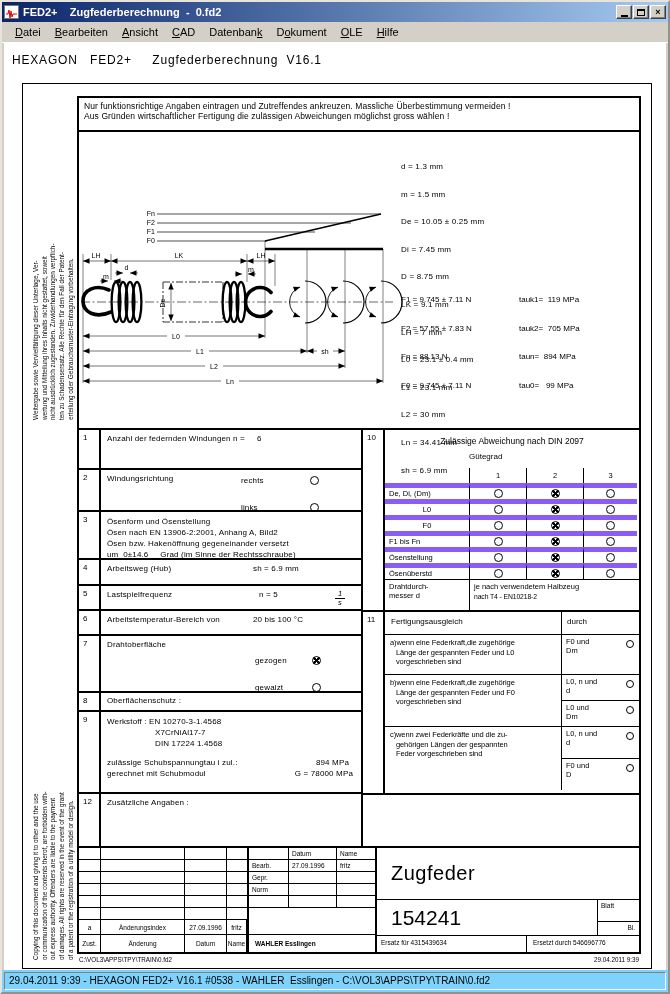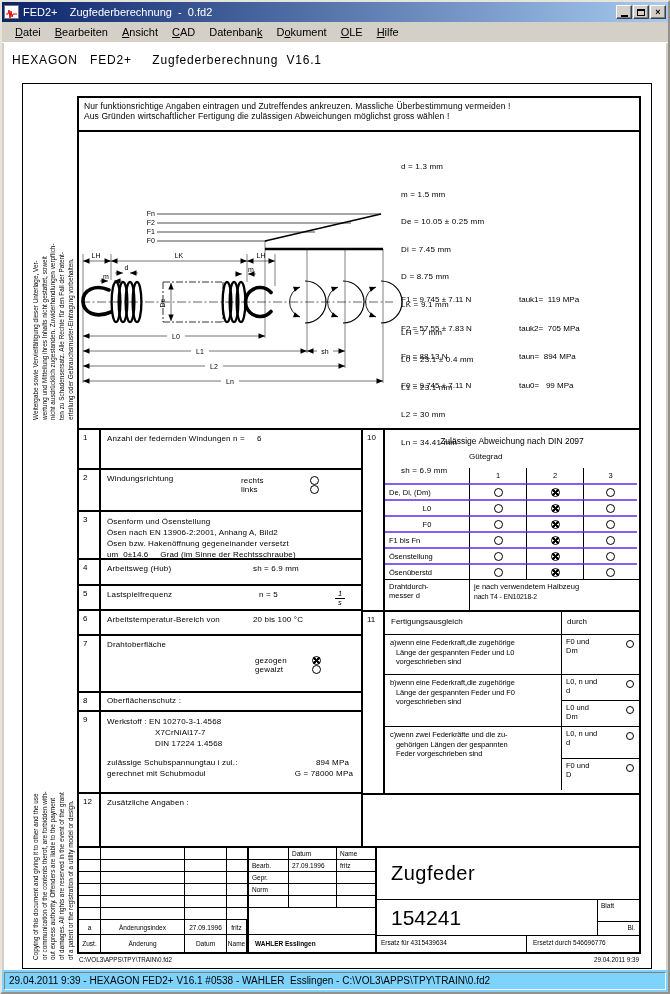--- a/index.html
+++ b/index.html
@@ -1,21 +1,21 @@
 <!DOCTYPE html>
 <html><head>
 <meta charset="utf-8">
 <style>
   *{box-sizing:border-box;margin:0;padding:0}
   body{width:670px;height:994px;font-family:"Liberation Sans",sans-serif;background:#808080}
   .window{width:670px;height:994px;background:#d4d0c8;border:2px outset #e8e4dc;display:flex;flex-direction:column}
   
   .titlebar{height:20px;background:linear-gradient(90deg,#0a246a,#a6caf0);display:flex;align-items:center;padding:0 2px;flex:none}
   .tico{width:15px;height:14px;background:#fff;border:1px solid #777;margin-right:4px;flex:none}
-  .ttext{color:#fff;font-weight:normal;font-size:11px;white-space:pre;flex:1;overflow:hidden}
+  .ttext{color:#fff;font-weight:bold;font-size:11px;white-space:pre;flex:1;overflow:hidden}
   .wbtns{display:flex;gap:0;flex:none}
   .wb{width:16px;height:14px;background:#d4d0c8;border:1px solid;border-color:#fff #404040 #404040 #fff;box-shadow:inset -1px -1px 0 #808080;font-size:9px;font-weight:bold;display:flex;align-items:center;justify-content:center;margin-left:1px;color:#000}
   .wb .mini{width:7px;height:2px;background:#000;margin-top:7px}
   .wb .maxi{width:8px;height:7px;border:1px solid #000;border-top-width:2px}
   
   .menubar{height:21px;background:#d4d0c8;display:flex;align-items:center;padding-left:6px;font-size:11px;gap:0;flex:none;border-bottom:1px solid #fff}
   .mi{padding:2px 7px;white-space:pre}
   .mi u{text-decoration:underline}
   
   .work{position:relative;margin:0 2px;height:927px;background:#fff;overflow:hidden;flex:none}
@@ -41,35 +41,35 @@
   .colR{flex:1;display:flex;flex-direction:column}
   .frow{display:flex;border-bottom:2px solid #000}
   .frow.nb{border-bottom:none}
   .num{width:22px;border-right:2px solid #000;font-size:8px;padding:3px 0 0 4px;flex:none}
   .fc{flex:1;padding:4px 4px 0 6px;font-size:8px;letter-spacing:.15px;position:relative}
   .lineflex{display:flex;align-items:flex-start}
   .lbl{flex:1}
   .val104{width:104px}
   .radio{display:inline-block;width:9px;height:9px;border:1px solid #000;border-radius:50%;flex:none}
   .radio.checked{background-image:linear-gradient(45deg,transparent 40%,#000 40%,#000 60%,transparent 60%),linear-gradient(-45deg,transparent 40%,#000 40%,#000 60%,transparent 60%)}
-  .optcol{width:78px;margin-right:38px;display:flex;flex-direction:column;gap:0}
+  .optcol{width:78px;margin-right:38px;display:flex;flex-direction:column;gap:18px}
   .optrow{display:flex;justify-content:space-between;align-items:center}
   .r3l{line-height:11px;white-space:pre}
   .r9ind{padding-left:48px}
   .r9l{line-height:11px}
   .frac{display:inline-flex;flex-direction:column;align-items:center;font-size:7.5px;line-height:8px;margin:0 12px 0 10px}
   .frac .den{border-top:1px solid #000;padding:0 3px}
   
   .row10{height:182px;border-bottom:2px solid #000;display:flex}
   .row11{height:183px;border-bottom:2px solid #000;display:flex}
   .t10{flex:1;font-size:8px}
   .t10 .ttl{text-align:center;padding-top:6px;font-size:8.5px}
   .t10 .sub{margin-left:84px;margin-top:6px;height:16px}
   .tgrid{display:grid;grid-template-columns:84px 57px 57px 54px}
-  .tg{border-top:2px solid #8b5cf6;height:16px;display:flex;align-items:center;justify-content:center;font-size:7.5px}
+  .tg{border-top:5px solid #8b5cf6;height:16px;display:flex;align-items:center;justify-content:center;font-size:7.5px}
   .tg.lab{justify-content:flex-start;padding-left:4px}
   .tg.cen{justify-content:center}
   .tg.vl{border-left:1px solid #000}
   .tg.hd{border-top:none;height:15px}
   .wire{border-top:1px solid #000;height:31px;display:grid;grid-template-columns:84px 1fr;font-size:7.5px}
   .wire .wl{padding:2px 0 0 4px;line-height:9px}
   .wire .wt{border-left:1px solid #000;padding:2px 0 0 4px;line-height:10px}
   .wire .wt .s2{font-size:6.8px;letter-spacing:-.1px}
   
   .c11{flex:1;display:flex;flex-direction:column;font-size:7.5px}

